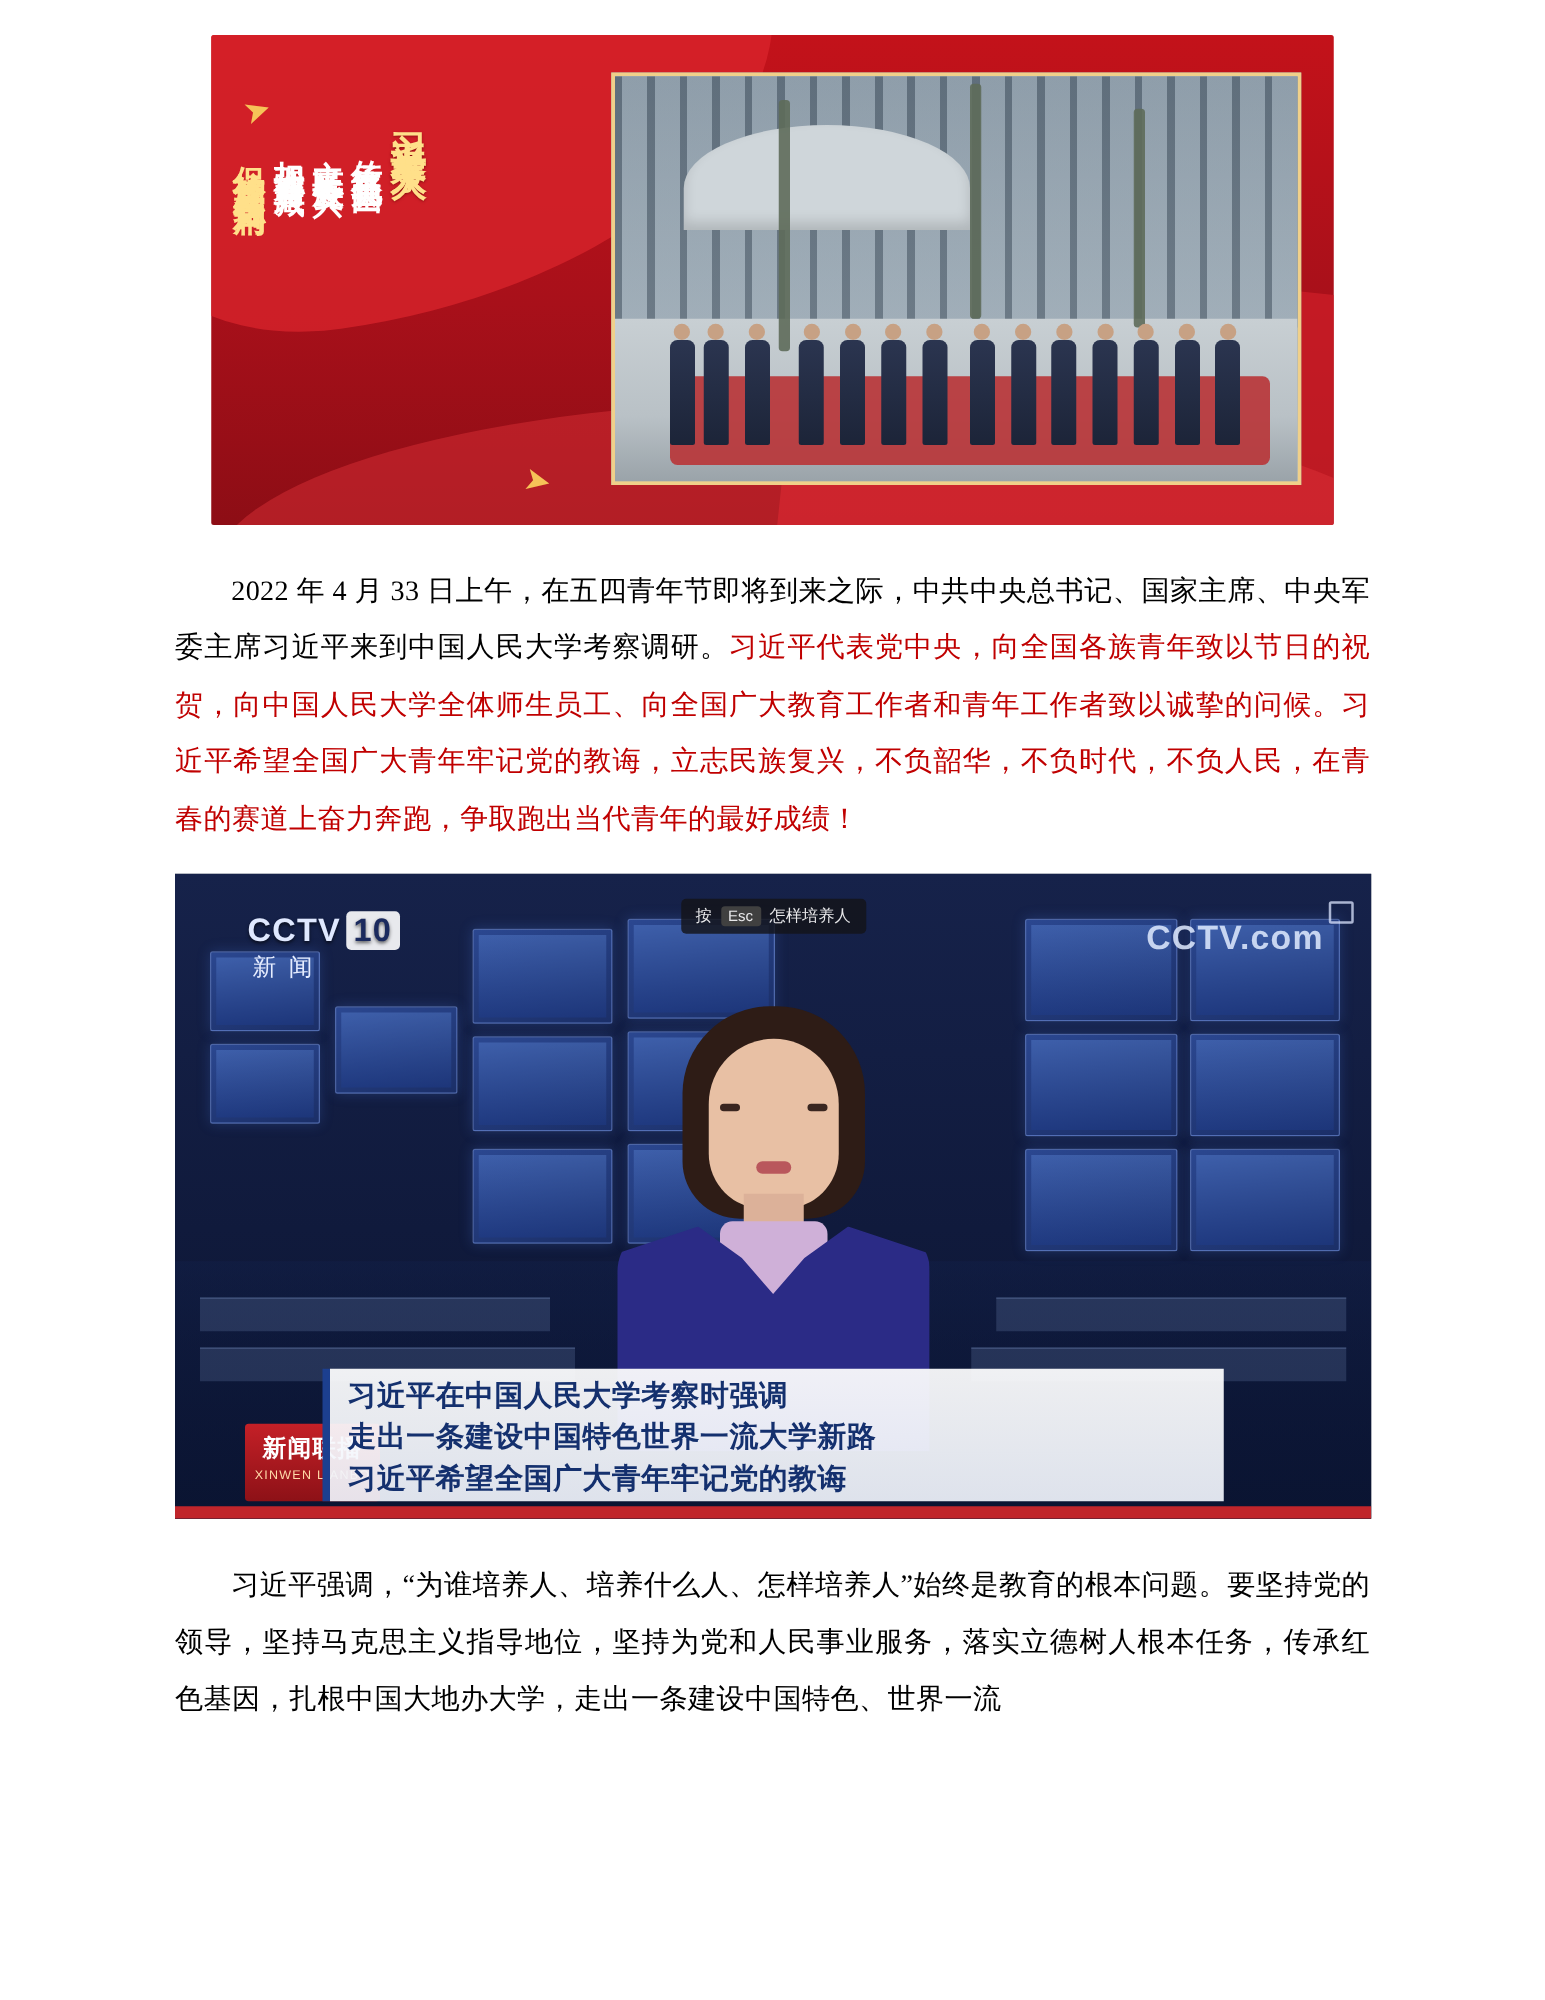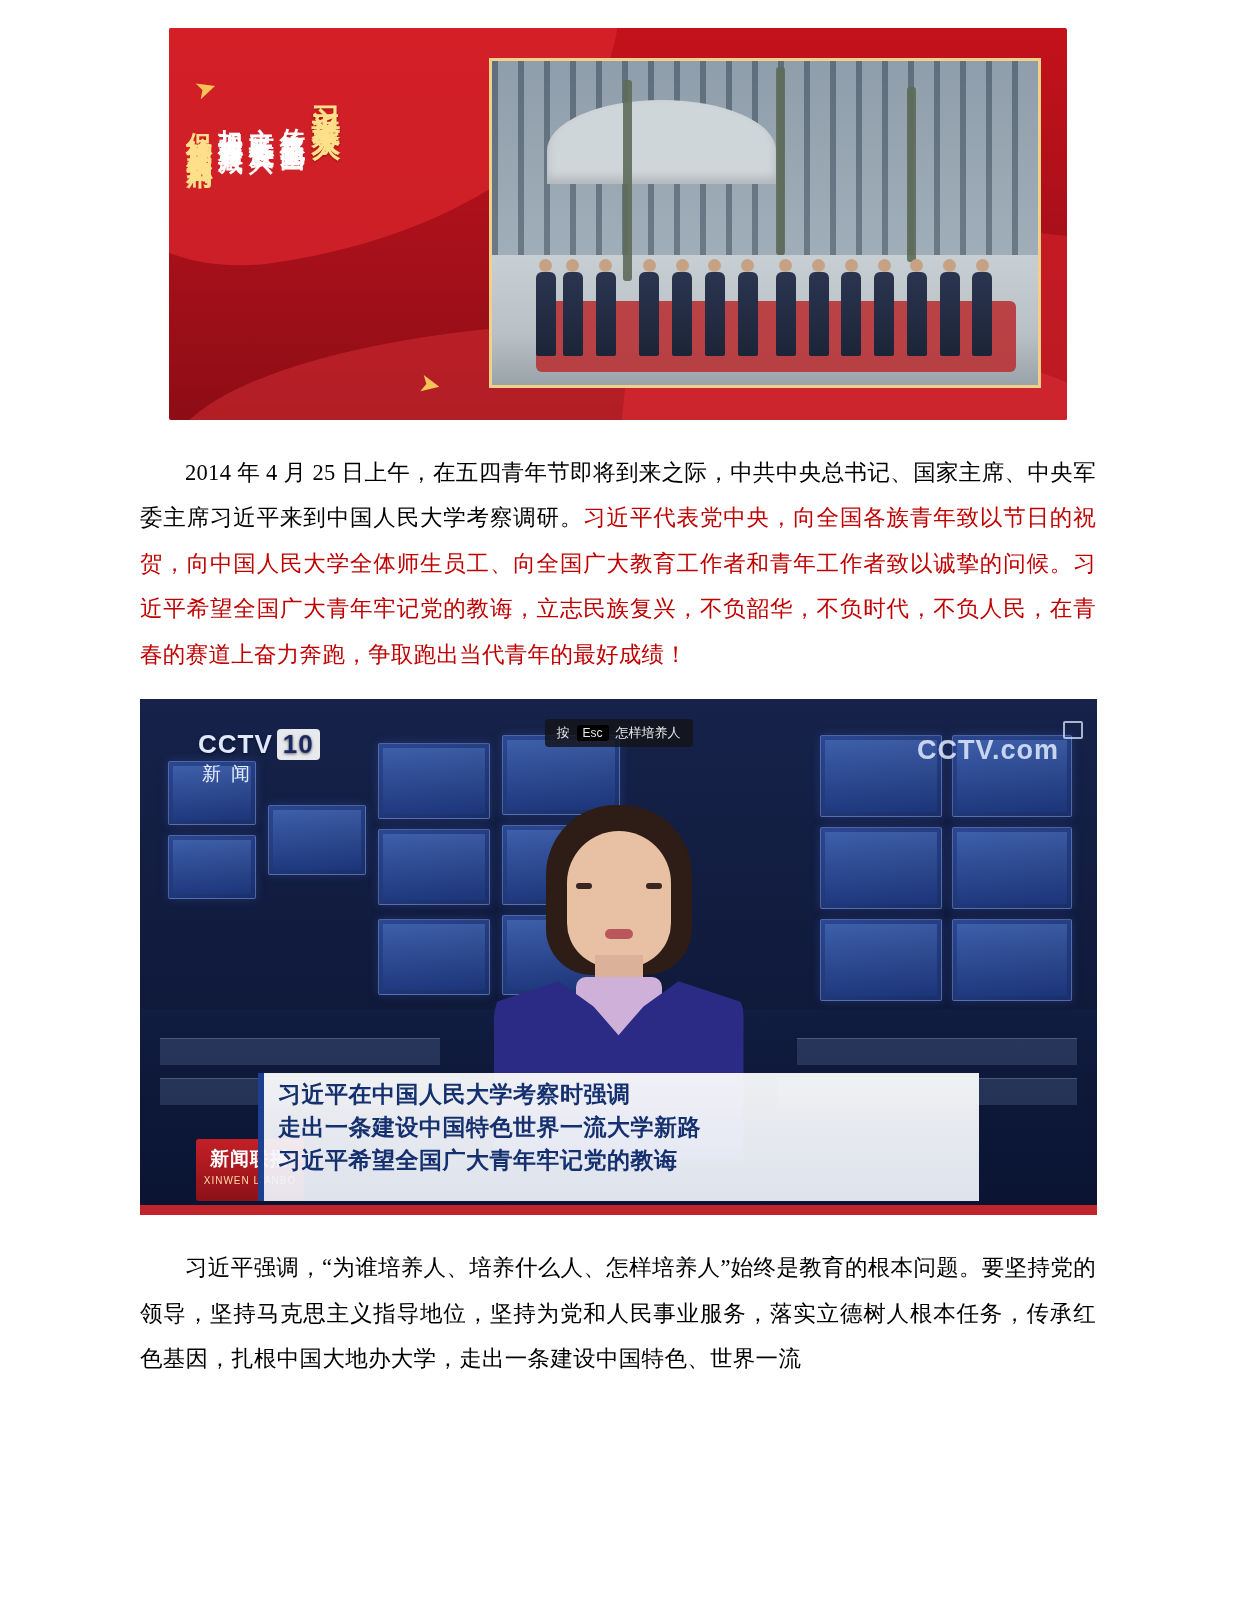--- a/index.html
+++ b/index.html
@@ -281,21 +281,21 @@
     font-family: "Liberation Sans", sans-serif;
     font-size: 13px;
     padding: 5px 12px;
     border-radius: 4px;
     display: flex;
     align-items: center;
     gap: 7px;
     white-space: nowrap;
   }
   .esc-key {
-    background: #000000;
+    background: #404040;
     border-radius: 3px;
     padding: 1px 6px;
     font-size: 12px;
   }
   .tv-corner-icon {
     position: absolute;
     right: 14px; top: 22px;
     width: 16px; height: 14px;
     border: 2px solid rgba(220,230,255,.75);
     border-radius: 2px;
@@ -362,21 +362,21 @@
     top: 176px;
     height: 180px;
     background: #2b2b86;
     border-radius: 36px 36px 0 0;
     clip-path: polygon(0 12%, 26% 0, 40% 14%, 50% 30%, 60% 14%, 74% 0, 100% 12%, 100% 100%, 0 100%);
   }
   .ticker {
     position: absolute;
     left: 118px; right: 118px;
     bottom: 14px;
-    height: 128px;
+    height: 106px;
     background: linear-gradient(180deg, rgba(255,255,255,.93), rgba(238,242,250,.93));
     border-left: 6px solid #1c3f8f;
     box-sizing: border-box;
     padding: 6px 10px 6px 14px;
   }
   .ticker-line {
     color: #14306e;
     font-weight: bold;
     font-size: 23px;
     line-height: 1.42;
@@ -460,21 +460,21 @@
         <div class="figure" style="left:64%;"></div>
         <div class="figure" style="left:70%;"></div>
         <div class="figure" style="left:76%;"></div>
         <div class="figure" style="left:82%;"></div>
         <div class="figure" style="left:88%;"></div>
 
       </div>
     </div>
   </div>
 
-  <p class="para"><span class="blk">2014 年 4 月 25 日上午，在五四青年节即将到来之际，中共中央总书记、国家主席、中央军委主席习近平来到中国人民大学考察调研。</span><span class="rd">习近平代表党中央，向全国各族青年致以节日的祝贺，向中国人民大学全体师生员工、向全国广大教育工作者和青年工作者致以诚挚的问候。习近平希望全国广大青年牢记党的教诲，立志民族复兴，不负韶华，不负时代，不负人民，在青春的赛道上奋力奔跑，争取跑出当代青年的最好成绩！</span></p>
+  <p class="para"><span class="blk">2022 年 4 月 33 日上午，在五四青年节即将到来之际，中共中央总书记、国家主席、中央军委主席习近平来到中国人民大学考察调研。</span><span class="rd">习近平代表党中央，向全国各族青年致以节日的祝贺，向中国人民大学全体师生员工、向全国广大教育工作者和青年工作者致以诚挚的问候。习近平希望全国广大青年牢记党的教诲，立志民族复兴，不负韶华，不负时代，不负人民，在青春的赛道上奋力奔跑，争取跑出当代青年的最好成绩！</span></p>
 
   <div class="tv">
     <div class="tv-wall"></div>
 
     <div class="monitor" style="left:28px;  top:62px;  width:86px;  height:62px;">
         <div class="scr"></div>
       </div>
     <div class="monitor" style="left:28px;  top:136px; width:86px;  height:62px;">
         <div class="scr"></div>
       </div>

